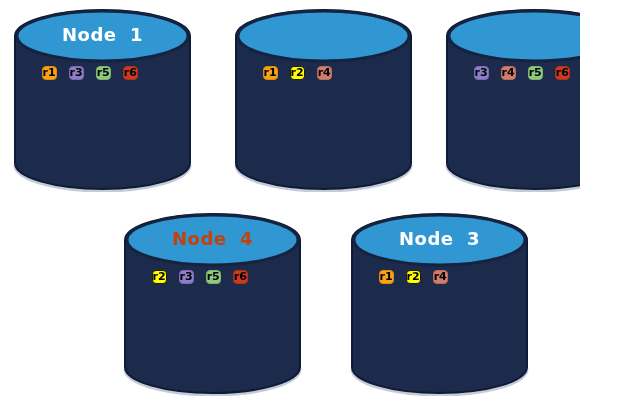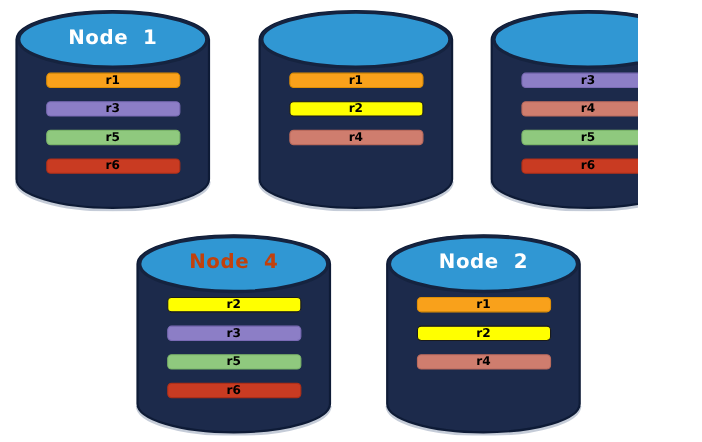--- a/index.html
+++ b/index.html
@@ -14,21 +14,21 @@
   .node:nth-child(4) { left:122px; top:212px; }
   .node:nth-child(5) { left:349px; top:212px; }
   .node svg { position:absolute; left:0; top:0; width:181px; height:184px; }
   .title {
     position:absolute; top:16px; left:0; right:0;
     text-align:center; color:#ffffff; font-weight:bold; font-size:18px;
     white-space:pre; letter-spacing:0.5px;
   }
   .bars {
     position:absolute; top:58px; left:50%; transform:translateX(-50%);
-    width:122px; display:flex; flex-direction:column; gap:12px;
+    width:122px; display:flex; flex-direction:row; gap:12px;
   }
   .bar {
     height:14px; box-sizing:border-box; border:1px solid transparent;
     border-radius:4px; text-align:center;
     font-size:11px; font-weight:bold; color:#000000; line-height:12px;
   }
 </style>
 </head>
 <body>
 
@@ -89,20 +89,20 @@
         <div class="bar" style="background: rgb(201, 59, 34); border-color: rgb(173, 47, 24); color: rgb(0, 0, 0);">r6</div>
       </div>
   </div>
 
   <div class="node">
     <svg viewBox="0 0 181 184" aria-hidden="true">
       <path d="M3,157 A87.5,26 0 0 0 178,157" fill="none" stroke-width="3" opacity="0.8" stroke="#B6BFCE"></path>
       <path d="M3,28 V155 A87.5,26 0 0 0 178,155 V28 A87.5,26 0 0 0 3,28 Z" stroke-width="2" fill="#1C2A4B" stroke="#0E1B36"></path>
       <ellipse cx="90.5" cy="28" rx="85.5" ry="25" stroke-width="3" fill="#3097D3" stroke="#15233F"></ellipse>
     </svg>
-    <div class="title" style="color: rgb(255, 255, 255);">Node  2</div>
+    <div class="title" style="color: rgb(255, 255, 255);">Node  3</div>
     <div class="bars">
         <div class="bar" style="background: rgb(249, 161, 27); border-color: rgb(222, 142, 5); color: rgb(0, 0, 0);">r1</div>
         <div class="bar" style="background: rgb(255, 255, 0); border-color: rgb(26, 26, 26); color: rgb(0, 0, 0);">r2</div>
         <div class="bar" style="background: rgb(207, 125, 110); border-color: rgb(186, 106, 92); color: rgb(0, 0, 0);">r4</div>
       </div>
   </div>
 </div>
 
 </body></html>

